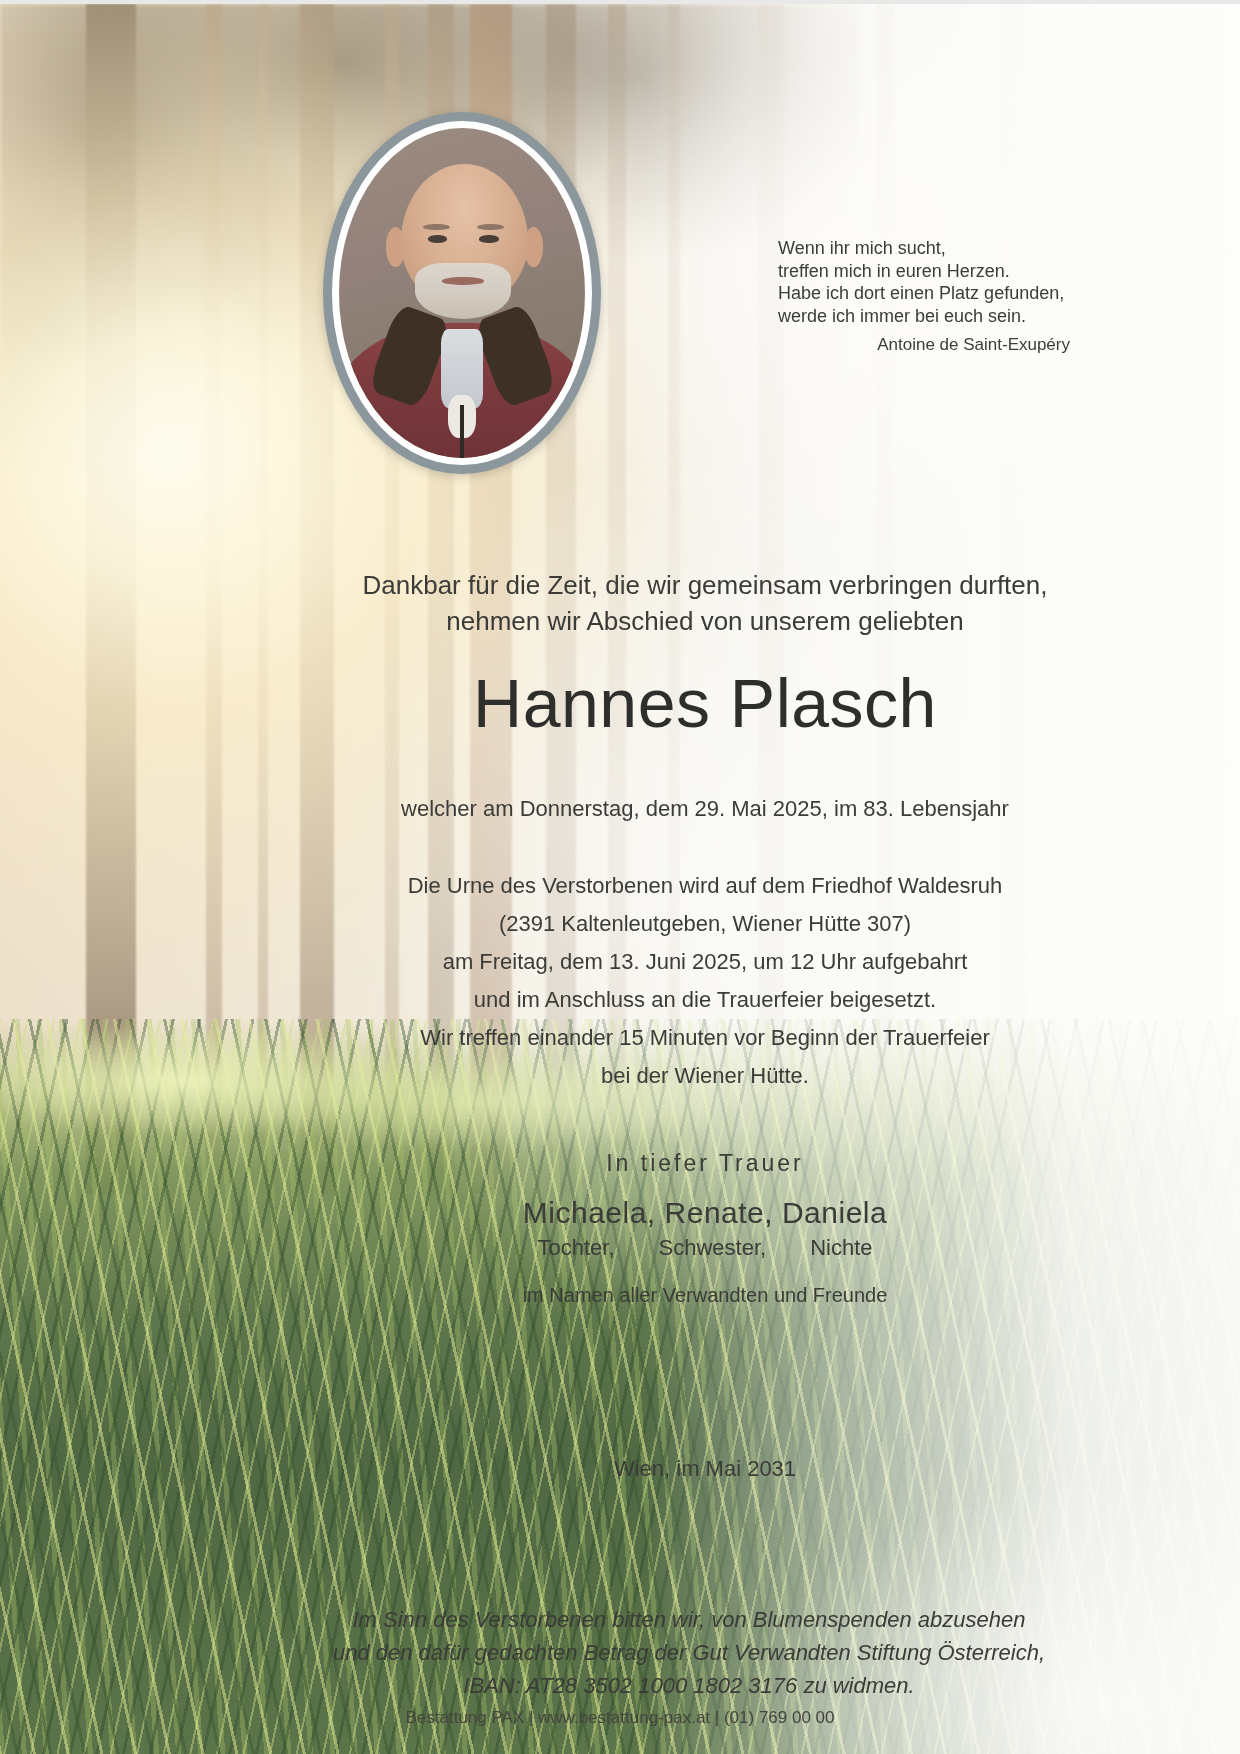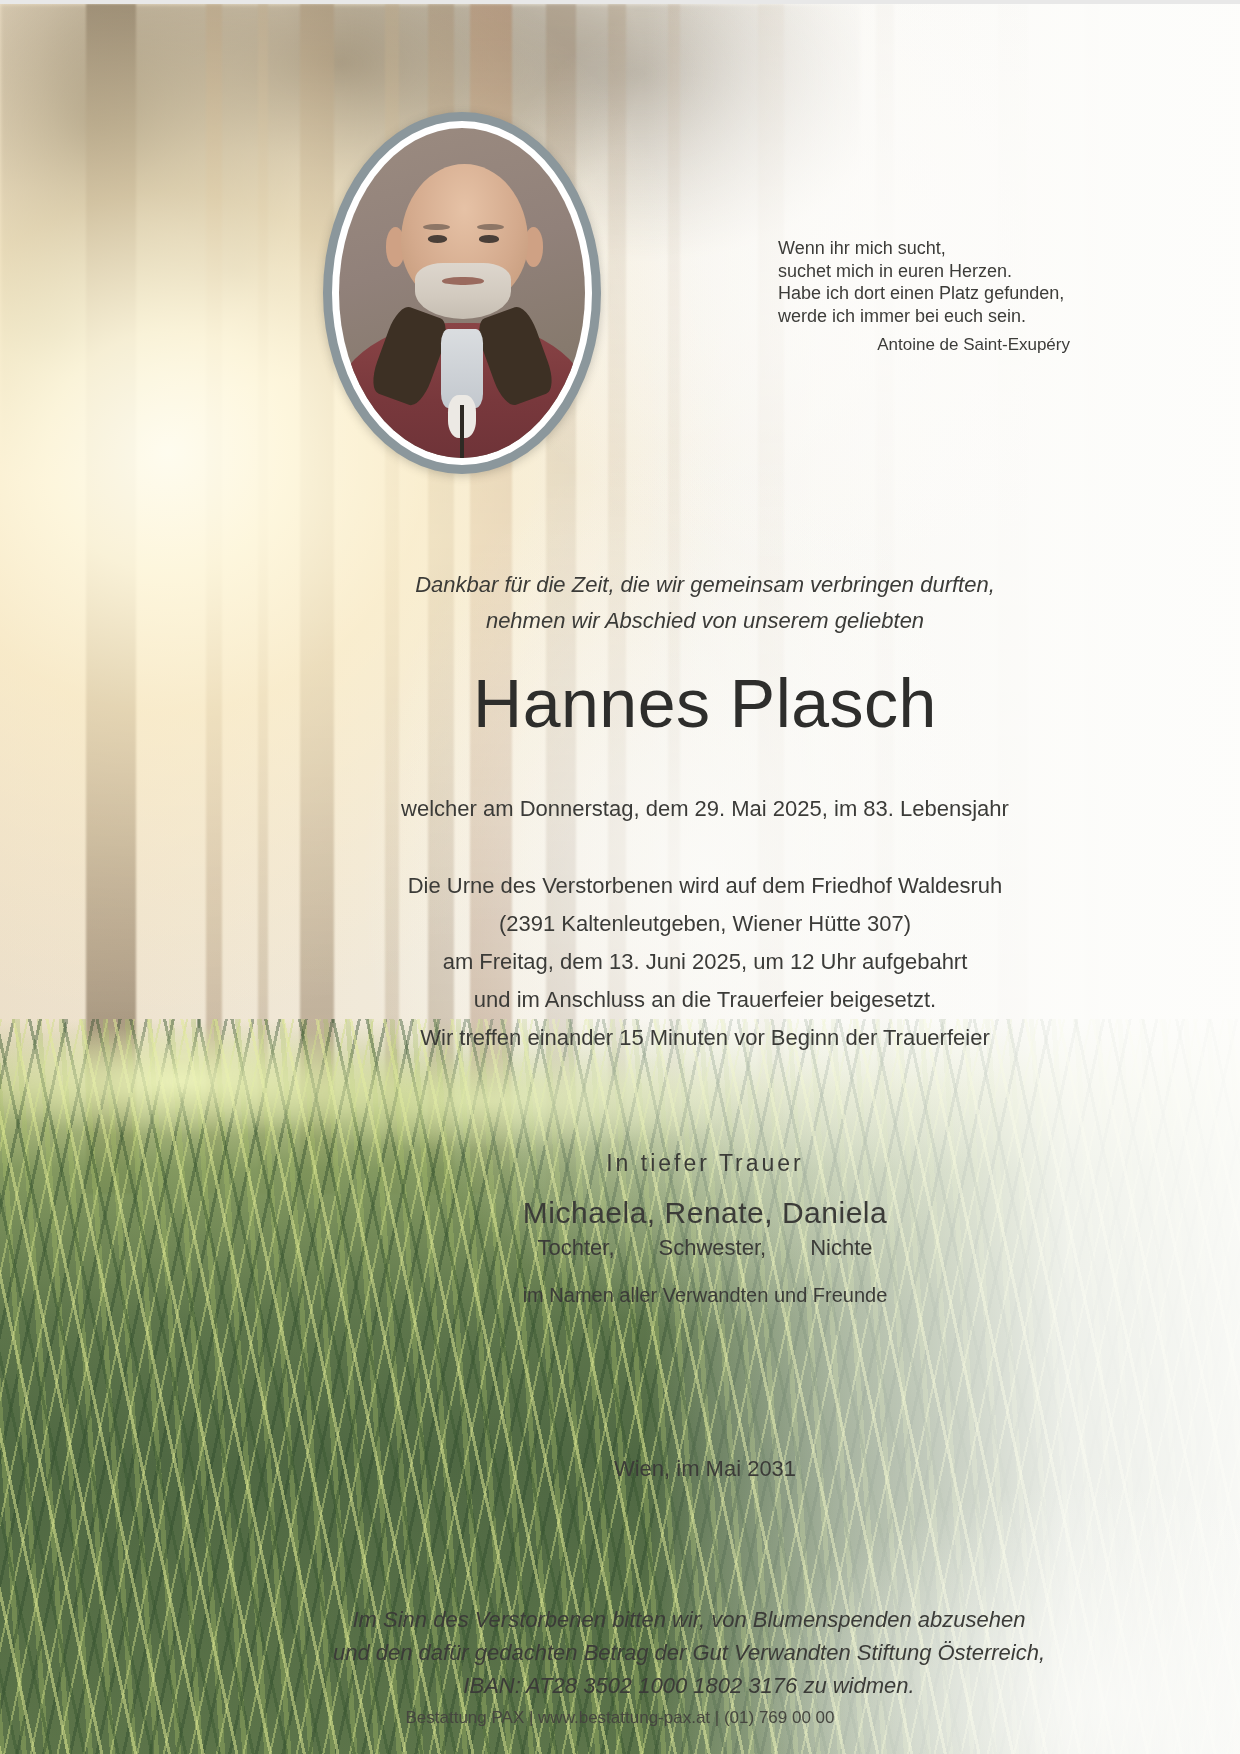--- a/index.html
+++ b/index.html
@@ -54,21 +54,21 @@
     background:linear-gradient(180deg,#8a4446 0%,#78383c 55%,#6e3338 100%);}
   .collar-l{left:17%;top:55%;width:23%;height:28%;background:#3d3024;transform:rotate(20deg);border-radius:22%/32%;}
   .collar-r{left:60%;top:55%;width:23%;height:28%;background:#3d3024;transform:rotate(-20deg);border-radius:22%/32%;}
   .shirt{left:41.5%;top:61%;width:17%;height:24%;background:linear-gradient(180deg,#dadde0,#c3c8ce);border-radius:18%;}
   .tee{left:44.5%;top:81%;width:11%;height:13%;background:#ece9e4;border-radius:40%;}
   .zip{left:49.2%;top:84%;width:1.8%;height:16%;background:#2e2a24;}
   
   .quote{position:absolute;left:778px;top:233px;width:292px;font-size:18px;line-height:22.5px;color:#3c3c39;}
   .quote-attr{margin-top:7px;text-align:right;font-size:17px;}
   .col{position:absolute;left:170px;width:1070px;text-align:center;}
-  .intro{top:563px;font-size:22px;line-height:36px;font-style:italic;}
+  .intro{top:563px;font-size:26px;line-height:36px;}
   .name{top:660px;font-size:68px;line-height:78px;color:#2e2e2c;letter-spacing:.5px;}
   .death{top:786px;font-size:22px;line-height:38px;}
   .funeral{top:863px;font-size:22px;line-height:38px;}
   .mourn-head{top:1146px;font-size:23px;letter-spacing:3px;}
   .mourn-names{top:1192px;font-size:30px;letter-spacing:.5px;}
   .mourn-rel{top:1231px;font-size:22px;display:flex;justify-content:center;gap:44px;}
   .mourn-close{top:1280px;font-size:20px;}
   .dateline{top:1452px;font-size:22px;}
   .donation{top:1599px;font-size:22px;line-height:33px;font-style:italic;margin-left:-16px;}
   .footer{position:absolute;left:0;right:0;top:1704px;text-align:center;font-size:17px;color:#45453f;}
@@ -115,21 +115,21 @@
       <div class="brow-r"></div>
       <div class="eye-l"></div>
       <div class="eye-r"></div>
       <div class="beard"></div>
       <div class="mouth"></div>
     </div>
   </div>
 
   <div class="quote">
     <div>Wenn ihr mich sucht,</div>
-    <div>suchet mich in euren Herzen.</div>
+    <div>treffen mich in euren Herzen.</div>
     <div>Habe ich dort einen Platz gefunden,</div>
     <div>werde ich immer bei euch sein.</div>
     <div class="quote-attr">Antoine de Saint-Exupéry</div>
   </div>
 
   <div class="col intro">
     <div>Dankbar für die Zeit, die wir gemeinsam verbringen durften,</div>
     <div>nehmen wir Abschied von unserem geliebten</div>
   </div>
 
@@ -138,20 +138,21 @@
   <div class="col death">
     <div>welcher am Donnerstag, dem 29. Mai 2025, im 83. Lebensjahr</div>
   </div>
 
   <div class="col funeral">
     <div>Die Urne des Verstorbenen wird auf dem Friedhof Waldesruh</div>
     <div>(2391 Kaltenleutgeben, Wiener Hütte 307)</div>
     <div>am Freitag, dem 13. Juni 2025, um 12 Uhr aufgebahrt</div>
     <div>und im Anschluss an die Trauerfeier beigesetzt.</div>
     <div>Wir treffen einander 15 Minuten vor Beginn der Trauerfeier</div>
+    <div>bei der Wiener Hütte.</div>
   </div>
 
   <div class="col mourn-head">In tiefer Trauer</div>
   <div class="col mourn-names">Michaela, Renate, Daniela</div>
   <div class="col mourn-rel">
     <span>Tochter,</span>
     <span>Schwester,</span>
     <span>Nichte</span>
   </div>
   <div class="col mourn-close">im Namen aller Verwandten und Freunde</div>

